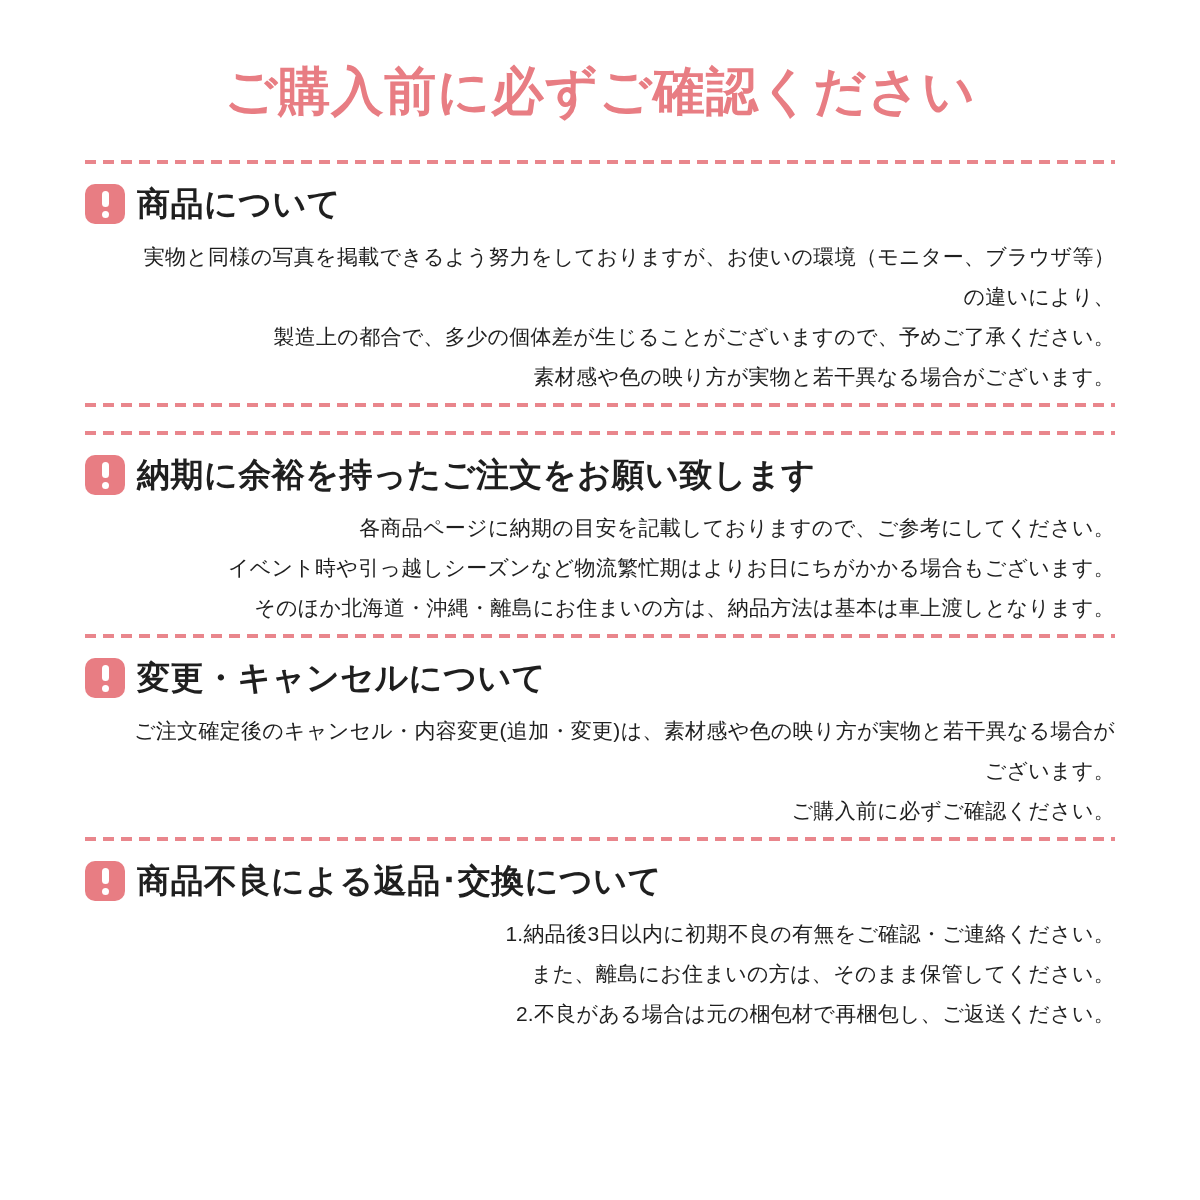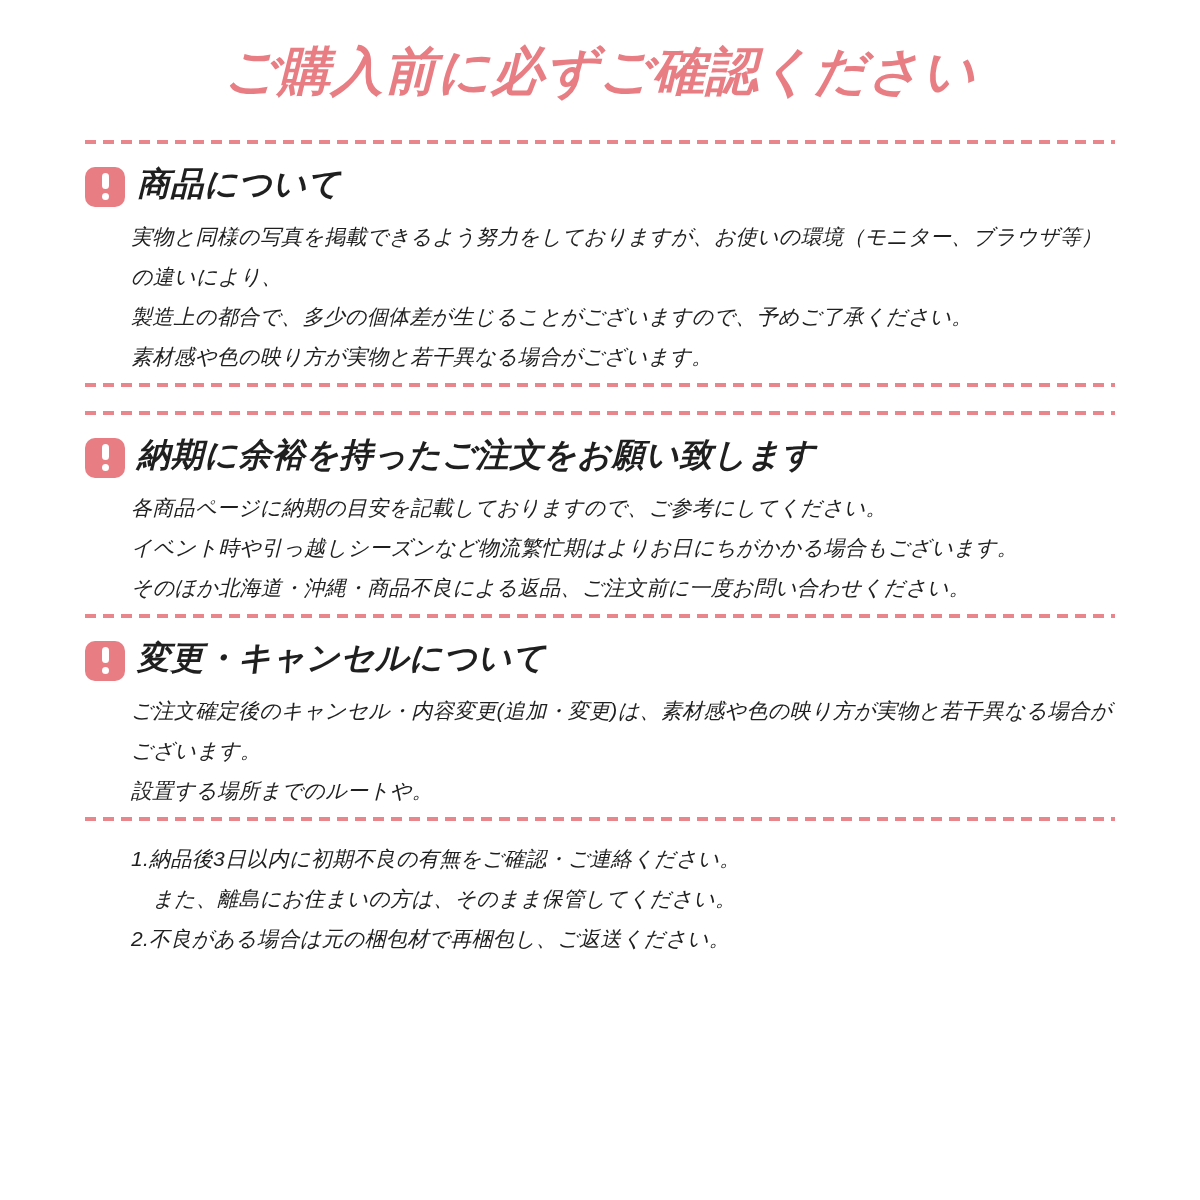--- a/index.html
+++ b/index.html
@@ -13,42 +13,41 @@
     width: 1200px;
     height: 1200px;
     background: #ffffff;
     color: var(--text);
     font-family: "Liberation Sans", "DejaVu Sans", sans-serif;
     overflow: hidden;
   }
   .page {
     width: 1200px;
     height: 1096px;
-    padding: 38px 85px 0 85px;
-    font-style: italic;
+    padding: 58px 85px 0 85px;
   }
   .title {
     margin: 0 0 34px 0;
     text-align: center;
     color: var(--accent);
     font-size: 52px;
     line-height: 1.3;
     font-weight: bold;
     letter-spacing: 1px;
   }
   .divider {
     border: none;
     height: 4px;
     margin: 0;
     background: repeating-linear-gradient(90deg, var(--dash) 0 11px, transparent 11px 18px);
   }
   .section { padding: 18px 0 6px 0; }
   .heading-row {
     display: flex;
-    align-items: flex-end;
+    align-items: center;
     gap: 12px;
     margin: 0 0 10px 0;
   }
   .excl-icon {
     flex: 0 0 auto;
     width: 40px;
     height: 40px;
     border-radius: 10px;
     background: var(--accent);
     display: flex;
@@ -68,21 +67,21 @@
     height: 7px;
     border-radius: 50%;
     background: #ffffff;
   }
   .section h2 {
     margin: 0;
     font-size: 33px;
     font-weight: bold;
     letter-spacing: 0.5px;
   }
-  .section-body { padding-left: 46px; }
+  .section-body { padding-left: 46px; text-align: right; }
   .section-body p {
     margin: 0;
     font-size: 21px;
     line-height: 40px;
     letter-spacing: 0.3px;
   }
 </style>
 </head>
 <body>
 
@@ -118,43 +117,50 @@
     <div class="heading-row">
       <span class="excl-icon">
           <span class="bar"></span>
           <span class="dot"></span>
         </span>
       <h2>納期に余裕を持ったご注文をお願い致します</h2>
     </div>
     <div class="section-body">
       <p>各商品ページに納期の目安を記載しておりますので、ご参考にしてください。</p>
       <p>イベント時や引っ越しシーズンなど物流繁忙期はよりお日にちがかかる場合もございます。</p>
-      <p>そのほか北海道・沖縄・商品不良による返品、ご注文前に一度お問い合わせください。</p>
+      <p>そのほか北海道・沖縄・離島にお住まいの方は、納品方法は基本は車上渡しとなります。</p>
     </div>
   </section>
 
   <hr class="divider">
 
   <section class="section">
     <div class="heading-row">
       <span class="excl-icon">
           <span class="bar"></span>
           <span class="dot"></span>
         </span>
       <h2>変更・キャンセルについて</h2>
     </div>
     <div class="section-body">
       <p>ご注文確定後のキャンセル・内容変更(追加・変更)は、素材感や色の映り方が実物と若干異なる場合がございます。</p>
-      <p>設置する場所までのルートや。</p>
+      <p>ご購入前に必ずご確認ください。</p>
     </div>
   </section>
 
   <hr class="divider">
 
   <section class="section">
+    <div class="heading-row">
+      <span class="excl-icon">
+          <span class="bar"></span>
+          <span class="dot"></span>
+        </span>
+      <h2>商品不良による返品･交換について</h2>
+    </div>
     <div class="section-body">
       <p>1.納品後3日以内に初期不良の有無をご確認・ご連絡ください。</p>
       <p>　また、離島にお住まいの方は、そのまま保管してください。</p>
       <p>2.不良がある場合は元の梱包材で再梱包し、ご返送ください。</p>
 
     </div>
   </section>
 
 </div>
 

